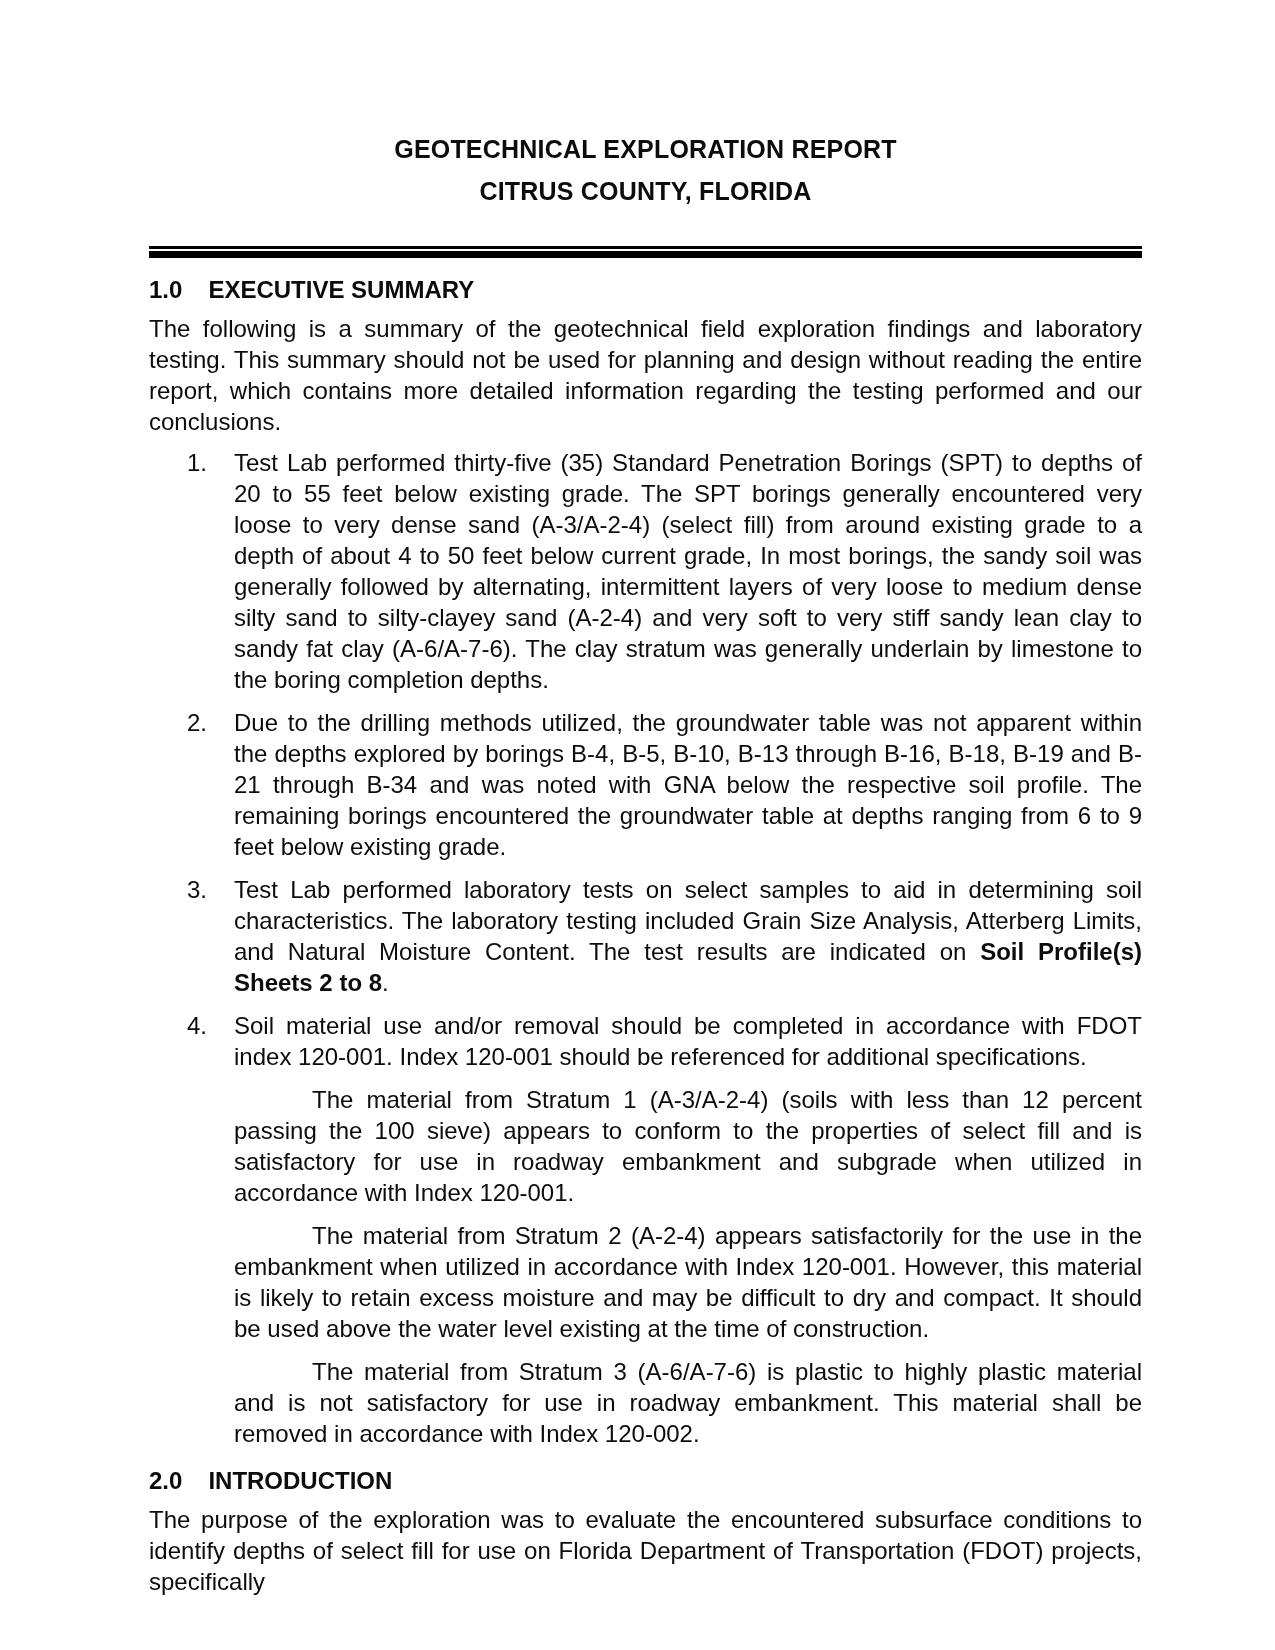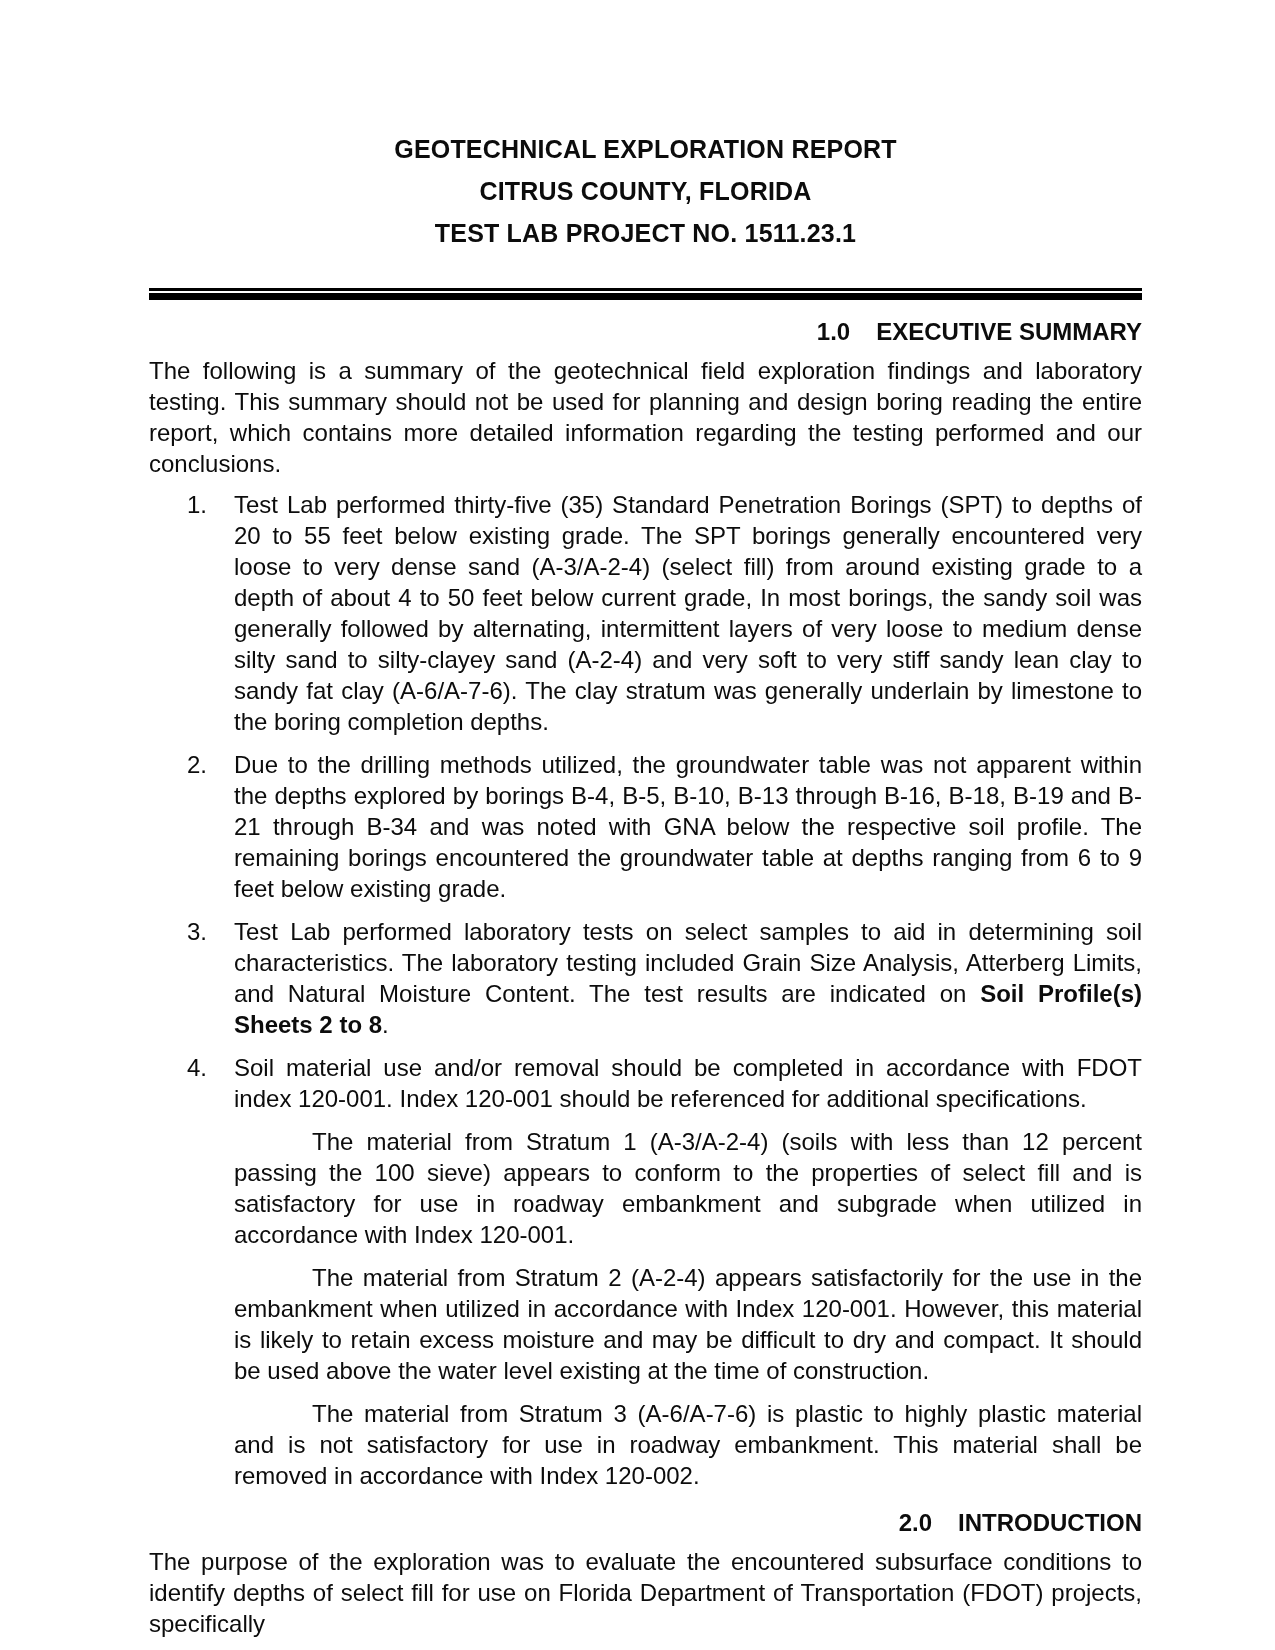--- a/index.html
+++ b/index.html
@@ -26,21 +26,21 @@
     font-size: 25px;
     line-height: 42px;
     letter-spacing: 0.2px;
   }
   .divider { margin-top: 34px; }
   .divider-thin { height: 0; border-top: 3px solid #000; }
   .divider-thick { height: 7px; background: #000; margin-top: 2px; }
   .sec-heading {
     font-size: 24px;
     font-weight: 700;
-    text-align: right;
+    text-align: left;
     margin: 16px 0 8px 0;
     line-height: 31px;
   }
   .sec-num { margin-right: 26px; }
   .body-p {
     text-align: justify;
     line-height: 31px;
     margin: 8px 0 10px 0;
   }
   .list-item {
@@ -74,33 +74,32 @@
   b { font-weight: 700; }
 </style>
 </head>
 <body>
 
 <div class="page">
 
   <header class="titles">
     <div>GEOTECHNICAL EXPLORATION REPORT</div>
     <div>CITRUS COUNTY, FLORIDA</div>
-    <div>TEST LAB PROJECT NO. 1511.23.1</div>
   </header>
 
   <div class="divider">
     <div class="divider-thin"></div>
     <div class="divider-thick"></div>
   </div>
 
   <div class="sec-heading">
     <span class="sec-num">1.0</span><span>EXECUTIVE SUMMARY</span>
   </div>
 
-  <p class="body-p">The following is a summary of the geotechnical field exploration findings and laboratory testing. This summary should not be used for planning and design boring reading the entire report, which contains more detailed information regarding the testing performed and our conclusions.</p>
+  <p class="body-p">The following is a summary of the geotechnical field exploration findings and laboratory testing. This summary should not be used for planning and design without reading the entire report, which contains more detailed information regarding the testing performed and our conclusions.</p>
 
   <div>
 
     <div class="list-item">
       <span class="li-num">1.</span>
       <span class="li-text"><span>Test Lab performed thirty-five (35) Standard Penetration Borings (SPT) to depths of 20 to 55 feet below existing grade. The SPT borings generally encountered very loose to very dense sand (A-3/A-2-4) (select fill) from around existing grade to a depth of about 4 to 50 feet below current grade, In most borings, the sandy soil was generally followed by alternating, intermittent layers of very loose to medium dense silty sand to silty-clayey sand (A-2-4) and very soft to very stiff sandy lean clay to sandy fat clay (A-6/A-7-6). The clay stratum was generally underlain by limestone to the boring completion depths.</span></span>
     </div>
 
     <div class="list-item">
       <span class="li-num">2.</span>

